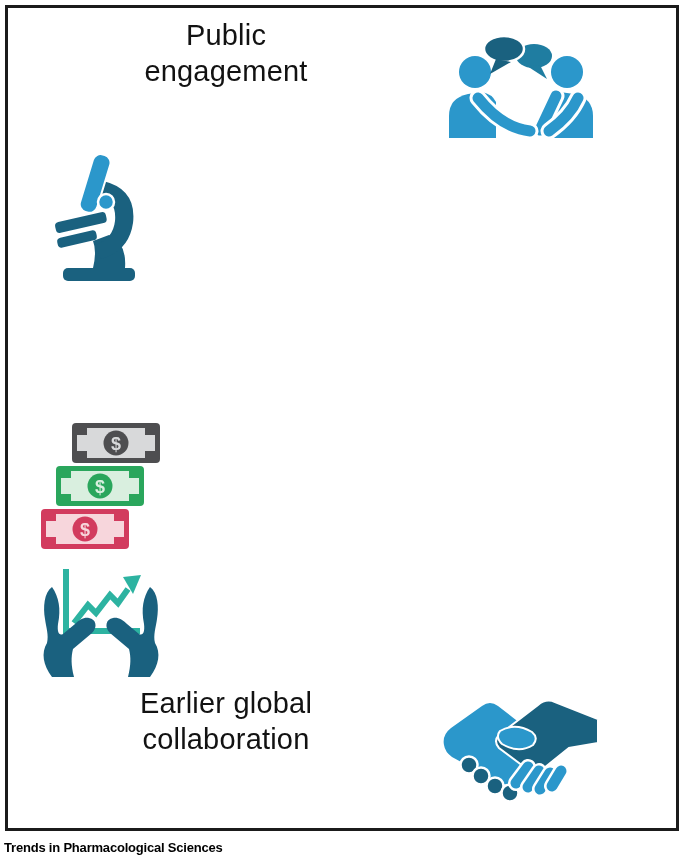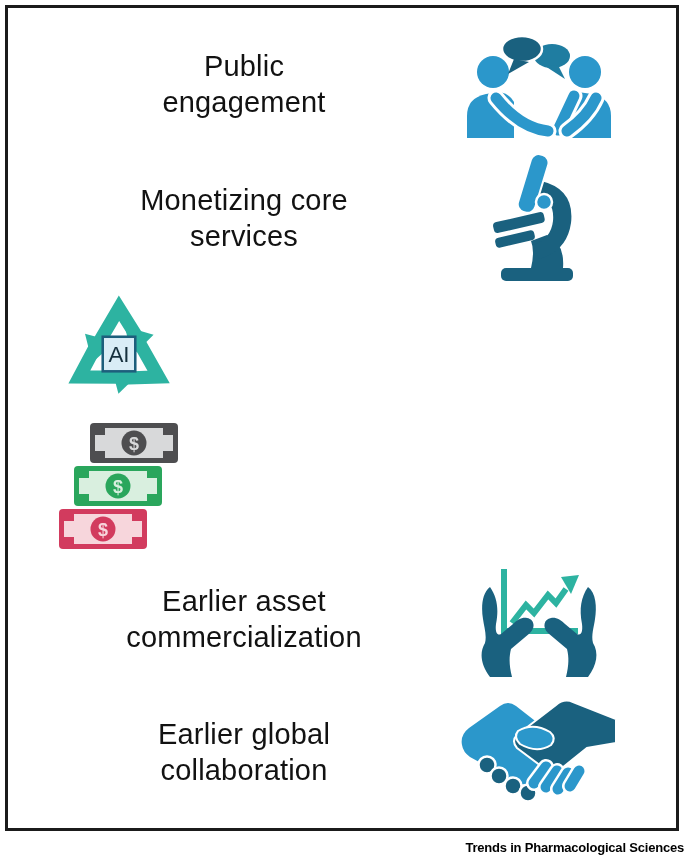--- a/index.html
+++ b/index.html
@@ -5,28 +5,28 @@
   html,body{margin:0;padding:0;background:#ffffff;}
   body{
     width:686px;height:865px;position:relative;overflow:hidden;
     font-family:"Liberation Sans", sans-serif;
   }
   .figure-box{
     position:absolute;left:5px;top:5px;width:674px;height:826px;
     box-sizing:border-box;border:3px solid #1b1b1b;background:#ffffff;
     display:flex;flex-direction:column;padding:10px 0 8px 0;
   }
-  .row{flex:1;display:flex;align-items:center;padding-left:26px;}
+  .row{flex:1;display:flex;padding-left:8px;}
   .row-label{
     width:420px;text-align:center;font-size:29px;line-height:1.24;
     font-weight:500;color:#121212;white-space:pre-line;letter-spacing:0.2px;
   }
   .icon-cell{width:170px;display:flex;align-items:center;justify-content:center;}
   .caption{
-    position:absolute;right:2px;top:840px;width:680px;text-align:right;
+    position:absolute;right:2px;top:840px;width:680px;text-align:left;
     font-size:13px;font-weight:700;color:#000;letter-spacing:-0.2px;
   }
   svg{display:block;}
   text{font-family:"Liberation Sans", sans-serif;}
 </style>
 </head>
 <body>
 
 <div class="figure-box">
 
@@ -50,57 +50,40 @@
 
         <ellipse cx="88" cy="24" rx="18" ry="12" fill="#1f7da1"></ellipse>
         <path d="M94 33 L101 47 L81 34 Z" fill="#1f7da1"></path>
         <ellipse cx="58" cy="17" rx="20" ry="13" fill="#1a617f" stroke="#ffffff" stroke-width="2.5"></ellipse>
         <path d="M50 27 L44 42 L65 30 Z" fill="#1a617f"></path>
       </svg>
     </div>
   </div>
 
   <div class="row">
-    <div class="row-label">Monetizing core
-services</div>
     <div class="icon-cell">
       <svg width="105" height="128" viewBox="0 0 105 128">
         <rect x="14" y="113" width="72" height="13" rx="5" fill="#1a617f"></rect>
         <path d="M60 80 Q78 88 76 113 L44 113 Q48 96 44 86 Z" fill="#1a617f"></path>
         <path d="M54 26 Q88 34 84 68 Q80 96 52 104 L46 90 Q64 84 66 66 Q68 44 48 40 Z" fill="#1a617f"></path>
         <g transform="rotate(-13 32 68)">
             <rect x="6" y="62" width="52" height="11" rx="4" fill="#1a617f"></rect>
           </g>
         <g transform="rotate(-13 28 84)">
             <rect x="8" y="79" width="40" height="10" rx="4" fill="#1a617f"></rect>
           </g>
         <g transform="rotate(17 44 32)">
             <rect x="36" y="-2" width="18" height="60" rx="8" fill="#2b97cb" stroke="#ffffff" stroke-width="2"></rect>
           </g>
         <circle cx="57" cy="47" r="8" fill="#2b97cb" stroke="#ffffff" stroke-width="2.5"></circle>
       </svg>
     </div>
   </div>
 
   <div class="row">
-    <div class="icon-cell">
-      <svg width="118" height="120" viewBox="0 0 116 118">
-        <defs>
-          <g id="rc-arr">
-            <path d="M38 50 L58 16 L78 48" fill="none" stroke="#2db3a1" stroke-width="13"></path>
-            <polygon points="64,34 92,42 70,64" fill="#2db3a1"></polygon>
-          </g>
-        </defs>
-        <use href="#rc-arr"></use>
-        <use href="#rc-arr" transform="rotate(120 58 61)"></use>
-        <use href="#rc-arr" transform="rotate(240 58 61)"></use>
-        <rect x="42" y="44" width="32" height="34" fill="#d9edf6" stroke="#1d5f7c" stroke-width="2.5"></rect>
-        <text x="58" y="69" font-size="22" fill="#16303d" text-anchor="middle">AI</text>
-      </svg>
-    </div>
   </div>
 
   <div class="row">
     <div class="icon-cell">
       <svg width="120" height="126" viewBox="0 0 120 126">
 
         <g transform="translate(31,0)">
           <rect width="88" height="40" rx="4" fill="#4e4e50"></rect>
           <rect x="5" y="5" width="78" height="30" fill="#d8d9da"></rect>
           <rect x="5" y="5" width="10" height="7" fill="#4e4e50"></rect>
@@ -130,22 +113,20 @@
           <rect x="5" y="28" width="10" height="7" fill="#d23b5e"></rect>
             <rect x="73" y="28" width="10" height="7" fill="#d23b5e"></rect>
           <circle cx="44" cy="20" r="12.5" fill="#d23b5e"></circle>
           <text x="44" y="27" font-size="18" font-weight="bold" fill="#f7d6dc" text-anchor="middle">$</text>
         </g>
       </svg>
     </div>
   </div>
 
   <div class="row">
-    <div class="row-label">Earlier asset
-commercialization</div>
     <div class="icon-cell">
       <svg width="150" height="118" viewBox="0 0 150 118">
         <path d="M40 8 V70 H114" stroke="#2db3a1" stroke-width="6" fill="none"></path>
         <path d="M48 62 L62 44 L70 52 L84 34 L92 42 L102 28" stroke="#2db3a1" stroke-width="6" fill="none"></path>
         <polygon points="97,16 115,14 107,33" fill="#2db3a1"></polygon>
         <path id="lhand" d="M26 26 C18 32 17 46 19 58 C20 66 23 74 21 82 C15 92 17 104 26 116 L48 116 C45 104 45 96 47 88 L66 72 C72 66 70 58 63 57 C58 56 53 59 49 63 L37 73 C33 75 31 71 32 63 C35 48 33 36 26 26 Z" fill="#1a617f"></path>
         <use href="#lhand" transform="translate(150,0) scale(-1,1)"></use>
       </svg>
     </div>
   </div>

